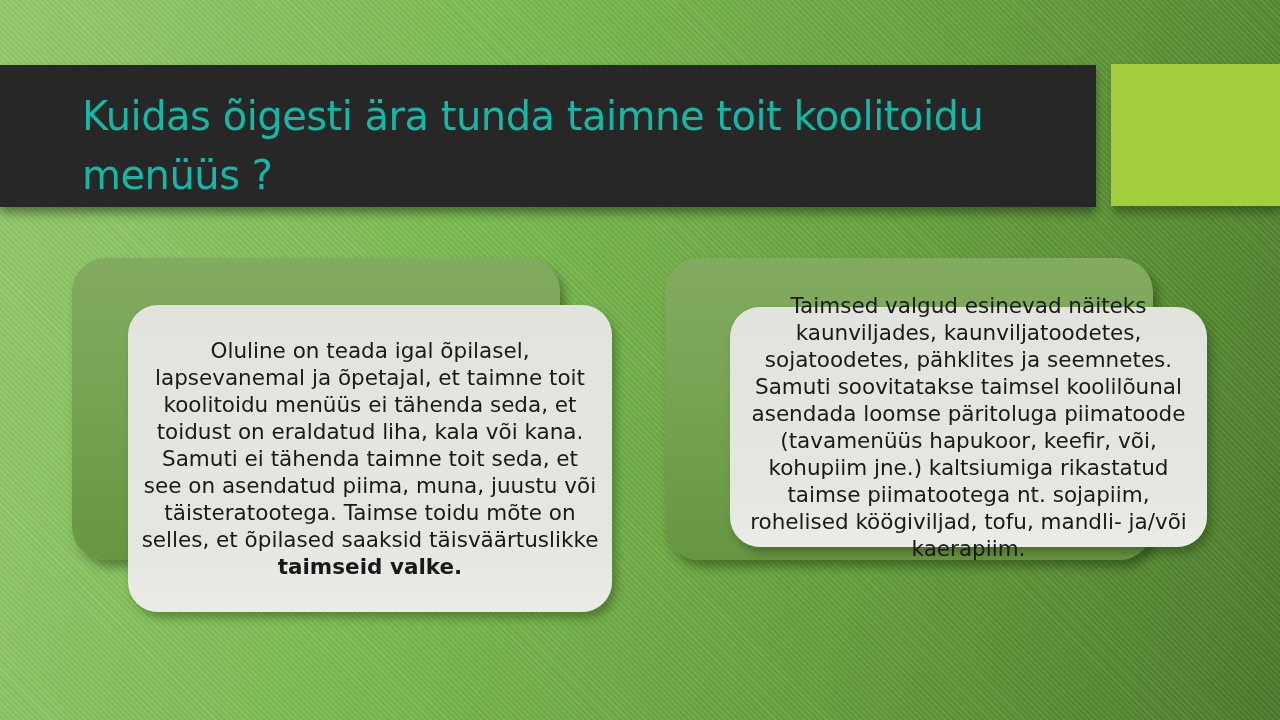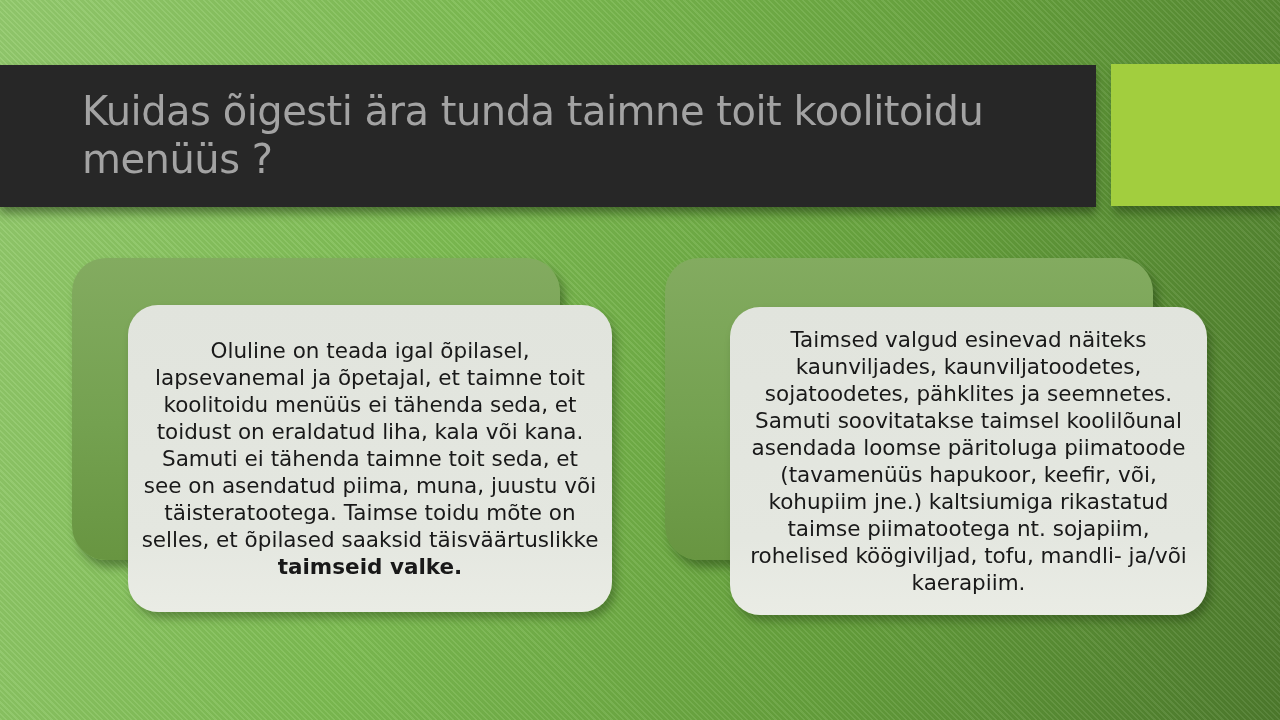--- a/index.html
+++ b/index.html
@@ -25,23 +25,23 @@
     left: 0;
     top: 65px;
     width: 1096px;
     height: 142px;
     background: #272727;
     box-shadow: 0 6px 9px rgba(10, 25, 5, 0.45);
     box-sizing: border-box;
     padding: 22px 0 0 82px;
   }
   .title-text {
-    color: #a3a3a3;
+    color: #14b8a6;
     font-size: 40px;
-    line-height: 48px;
+    line-height: 59px;
     letter-spacing: -0.5px;
     max-width: 960px;
   }
   .accent-rect {
     position: absolute;
     left: 1111px;
     top: 64px;
     width: 169px;
     height: 142px;
     background: #a2ce3e;
@@ -63,21 +63,21 @@
     border-radius: 30px;
     background: linear-gradient(180deg, #e1e4dd 0%, #e4e7e0 75%, #eaece5 100%);
     box-shadow: 4px 6px 9px rgba(20, 40, 10, 0.35);
     display: flex;
     align-items: center;
     justify-content: center;
     box-sizing: border-box;
     padding: 16px 12px;
   }
   .card-front.left  { left: 128px; top: 305px; width: 484px; height: 307px; }
-  .card-front.right { left: 730px; top: 307px; width: 477px; height: 308px; }
+  .card-front.right { left: 730px; top: 307px; width: 477px; height: 240px; }
   .card-text {
     text-align: center;
     color: #191919;
     font-size: 21.5px;
     line-height: 27px;
   }
   .card-text b { font-weight: bold; }
   .footer-credit {
     position: absolute;
     top: 662px;

